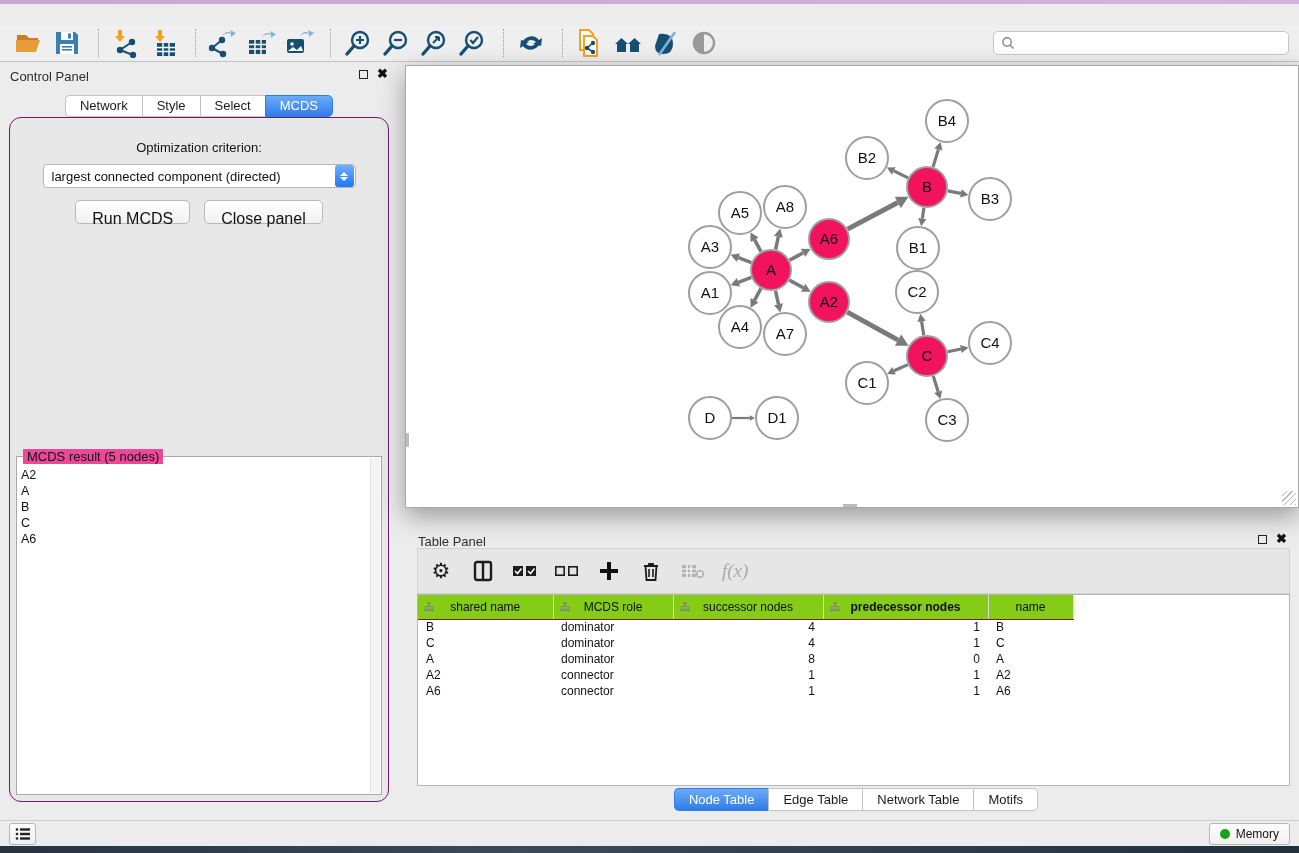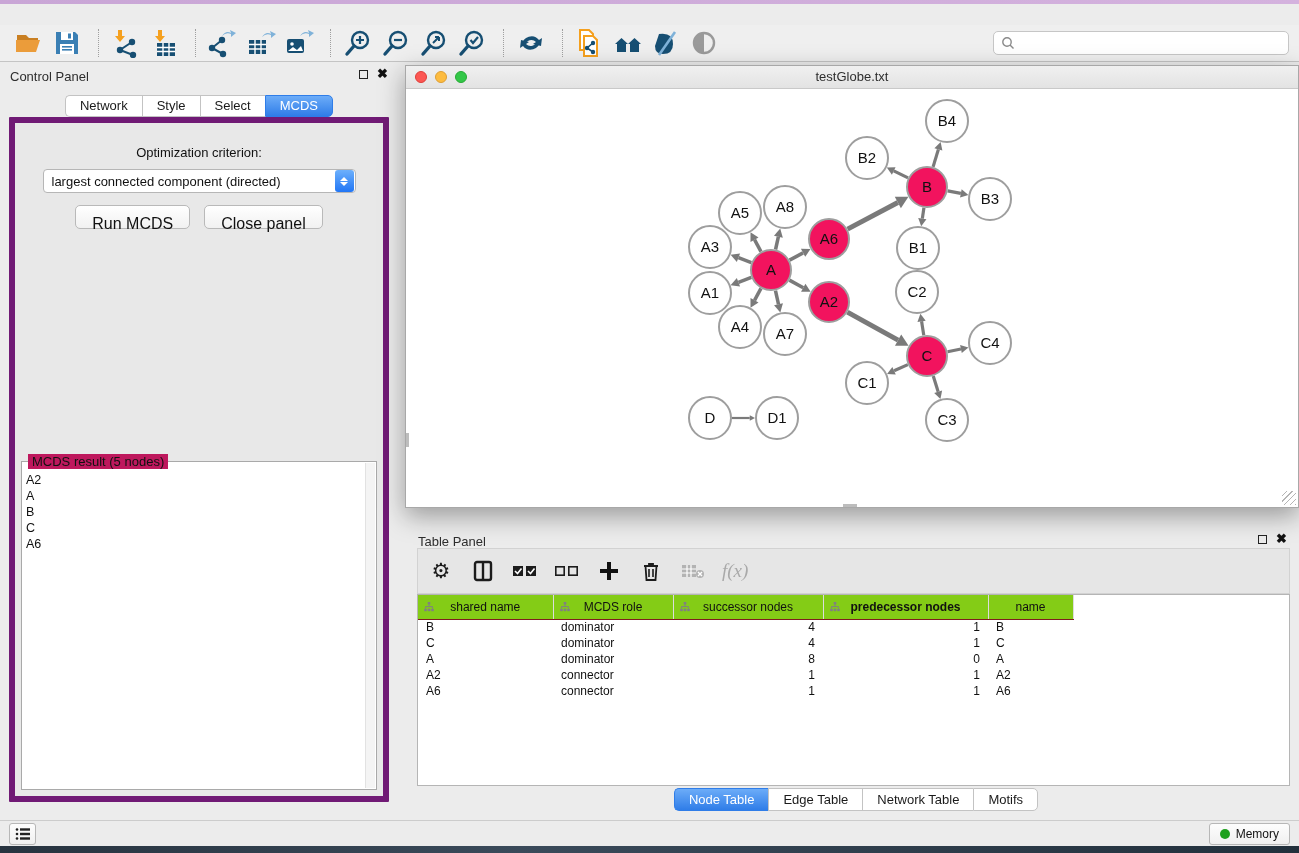--- a/index.html
+++ b/index.html
@@ -32,32 +32,32 @@
   .cp-header { position:absolute; left:10px; top:7px; right:10px; height:18px; font-size:13px; color:#2d2d2d; }
   .panel-ctrls { position:absolute; right:0; top:0; display:flex; gap:9px; align-items:center; }
   .float-glyph { width:9px; height:9px; border:1.5px solid #222; display:inline-block; }
   .close-glyph { font-size:13px; font-weight:bold; color:#111; line-height:10px; }
   .cp-tabs { position:absolute; left:0; top:33px; width:100%; display:flex; justify-content:center; }
   .seg { display:flex; }
   .seg .tab { height:22px; line-height:20px; padding:0 14px; font-size:13px; background:#fff; border:1px solid #c3c3c3; border-right:none; color:#1a1a1a; text-align:center; }
   .seg .tab:first-child { border-radius:5px 0 0 5px; }
   .seg .tab:last-child { border-right:1px solid #c3c3c3; border-radius:0 5px 5px 0; }
   .seg .tab.active { background:linear-gradient(#6cacf8,#2f7de8); border-color:#2f7de8; color:#fff; }
-  .cp-body { position:absolute; left:9px; right:9px; top:55px; bottom:18px; background:#e8e8e8; border:6px solid #701a75; border-radius:1px; }
+  .cp-body { position:absolute; left:9px; right:9px; top:55px; bottom:18px; background:#e8e8e8; border:1px solid #701a75; border-radius:12px; }
   .opt-label { margin-top:22px; text-align:center; font-size:13px; color:#111; }
   .combo { position:relative; margin:9px auto 0; width:313px; height:24px; background:#fff; border:1px solid #b6b6b6; border-radius:4px; display:flex; align-items:center; }
   .combo .val { flex:1; font-size:13px; padding-left:8px; color:#111; white-space:nowrap; overflow:hidden; }
   .combo .stepper { width:19px; height:22px; border-radius:3px; background:linear-gradient(#6db0fc,#2176f5); margin-right:1px; display:flex; flex-direction:column; align-items:center; justify-content:center; gap:1px; }
   .chev { width:0; height:0; border-left:4px solid transparent; border-right:4px solid transparent; }
   .chev.up { border-bottom:4px solid #fff; }
   .chev.down { border-top:4px solid #fff; }
   .cp-buttons { margin-top:12px; display:flex; justify-content:center; gap:14px; }
   .btn { height:24px; padding:8px 16px; font-size:16px; color:#111; background:linear-gradient(#ffffff,#f1f1f1); border:1px solid #b9b9b9; border-radius:5px; line-height:20px; }
   .result-box { position:absolute; left:6px; right:6px; top:338px; bottom:6px; border:1px solid #a9a9a9; background:#fff; }
-  .result-title { position:absolute; top:-8px; left:6px; background:#be185d; padding:0 4px; font-size:13px; color:#111; }
+  .result-title { position:absolute; top:-8px; left:6px; background:#ec4899; padding:0 4px; font-size:13px; color:#111; }
   .result-list { position:absolute; inset:10px 12px 2px 4px; font-size:12.5px; color:#111; line-height:16px; }
   .result-scroll { position:absolute; top:1px; bottom:1px; right:1px; width:10px; background:#f4f4f4; border-left:1px solid #e2e2e2; }
 
   
   .net-window { position:absolute; left:405px; top:65px; width:894px; height:443px; background:#fff; border:1px solid #a8a8a8; box-shadow:0 8px 24px rgba(0,0,0,0.35); }
   .net-titlebar { position:absolute; left:0; top:0; width:100%; height:23px; background:linear-gradient(#f0f0f0,#e3e3e3); border-bottom:1px solid #c9c9c9; }
   .net-titlebar .lights { top:5px; left:9px; }
   .net-titlebar .title { text-align:center; font-size:13px; color:#2e2e2e; line-height:22px; }
   .net-canvas { position:absolute; left:0; top:23px; right:0; bottom:0; background:#fff; }
   .net-canvas svg { position:absolute; inset:0; }
@@ -267,28 +267,20 @@
             <div>B</div>
             <div>C</div>
             <div>A6</div>
           </div>
         <div class="result-scroll"></div>
       </div>
     </div>
   </div>
 
   <div class="net-window">
-    <div class="net-titlebar">
-      <div class="lights">
-        <div class="light red"></div>
-        <div class="light yellow"></div>
-        <div class="light green"></div>
-      </div>
-      <div class="title">testGlobe.txt</div>
-    </div>
     <div class="net-canvas">
       <svg id="graph" width="892" height="418" viewBox="0 0 892 418">
           <line x1="345.35035698573034" y1="173.5911182077344" x2="332.44519750637124" y2="168.72523840404162" stroke="#7A7A7A" stroke-width="3.5"></line>
           <polygon points="324.5853403006634,165.76168568713538 334.0504552280288,164.46781575094985 330.8399397847137,172.98266105713338" fill="#7A7A7A"></polygon>
           <line x1="354.96678911489033" y1="162.55183804995966" x2="348.5242671860635" y2="150.70591063243938" stroke="#7A7A7A" stroke-width="3.5"></line>
           <polygon points="344.51098283201964,143.32664585242324 352.5213689419056,148.53204827399895 344.52716543022143,152.87977299087981" fill="#7A7A7A"></polygon>
           <line x1="369.5555396141918" y1="160.500071736137" x2="372.4053140823128" y2="147.67608662959216" stroke="#7A7A7A" stroke-width="3.5"></line>
           <polygon points="374.22752992798956,139.47611532404696 376.84696520614983,148.66312021266705 367.9636629584758,146.68905304651727" fill="#7A7A7A"></polygon>
           <line x1="383.52056504213004" y1="171.10107730506843" x2="397.07120894101797" y2="163.8584917729042" stroke="#7A7A7A" stroke-width="3.5"></line>
           <polygon points="404.47943495786996,159.89892269493157 399.2159755249198,167.8712808653657 394.9264423571161,159.84570268044268" fill="#7A7A7A"></polygon>

